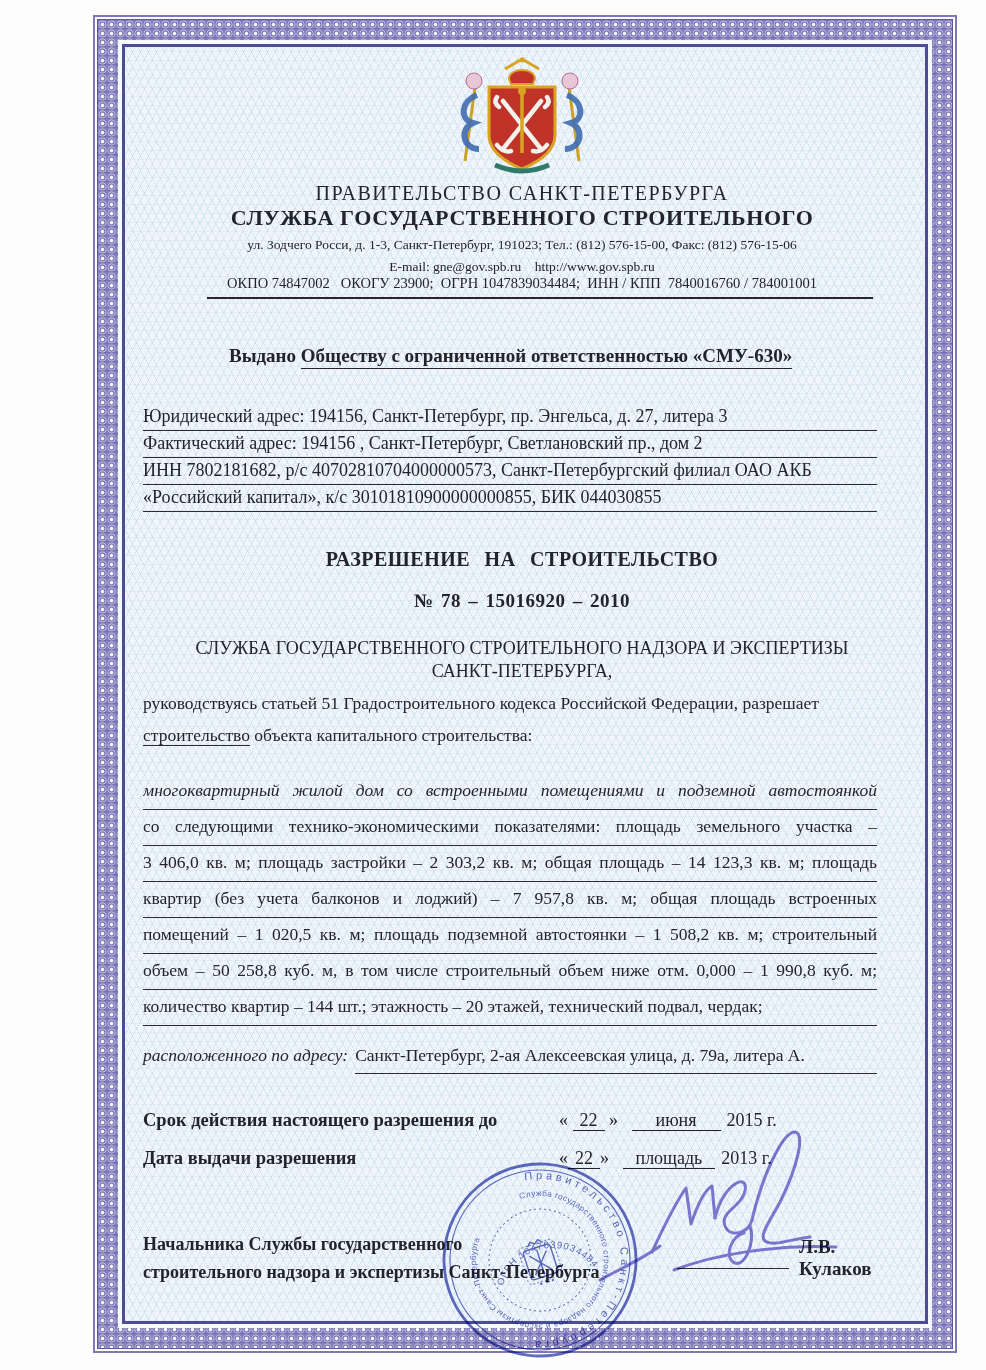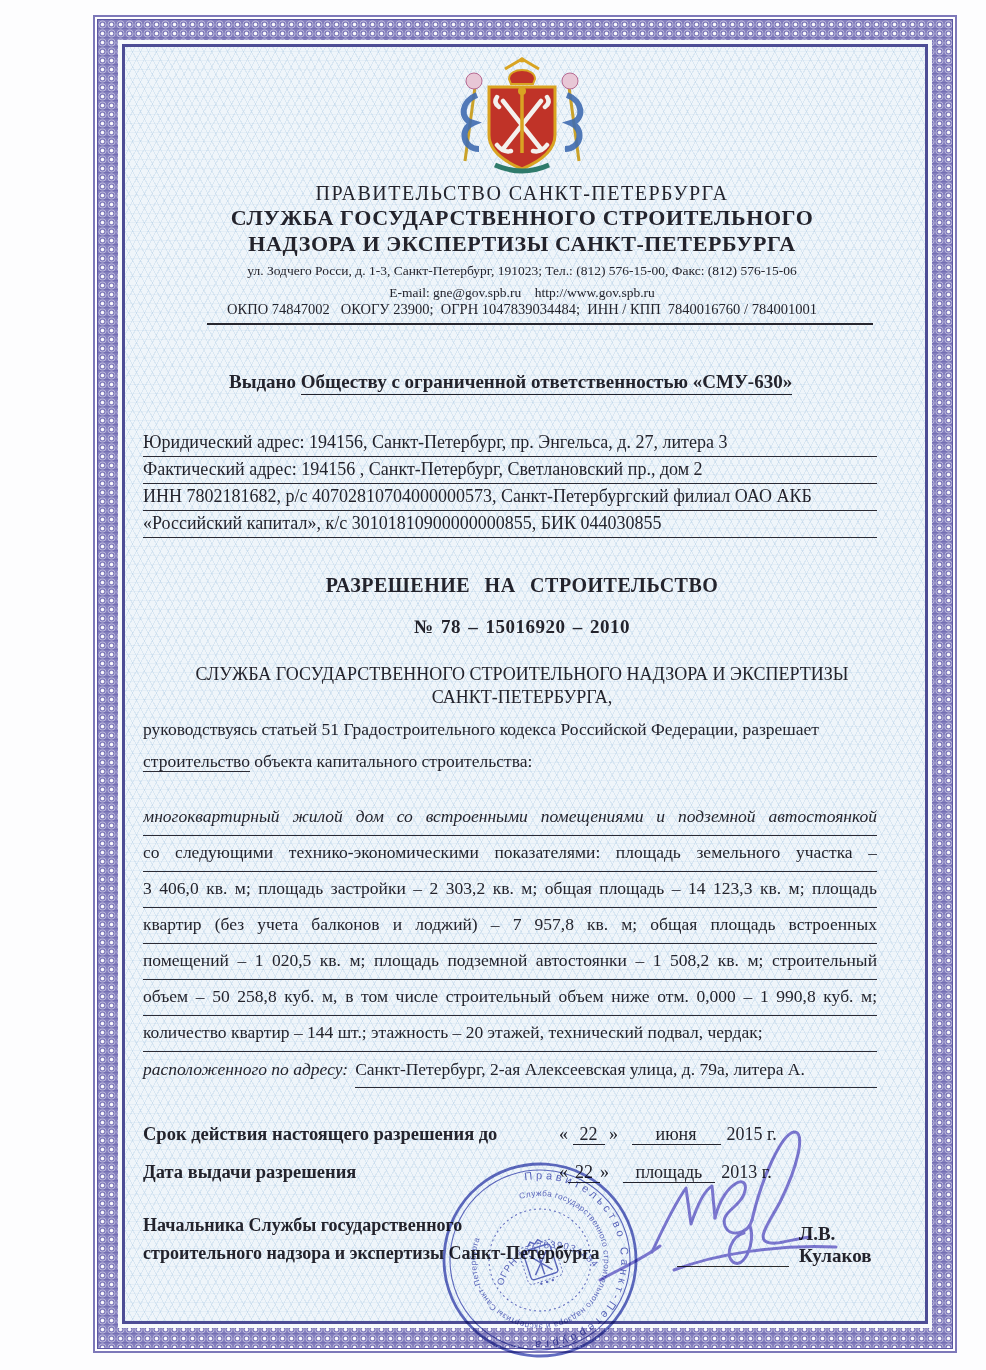--- a/index.html
+++ b/index.html
@@ -57,34 +57,34 @@
   .u-word{border-bottom:1.2px solid #2b2b35;}
   
   .object{margin-top:27px;}
   .oline{
     position:relative;height:35px;line-height:33px;font-size:17.5px;
     border-bottom:1.3px solid #2b2b35;margin-right:24px;
     text-align:justify;text-align-last:justify;white-space:nowrap;overflow:hidden;
   }
   .oline.italic{font-style:italic;}
   .oline.nojust{text-align:left;text-align-last:left;}
-  .oline-addr{display:flex;height:36px;line-height:34px;font-size:17.5px;margin-right:24px;}
+  .oline-addr{display:flex;height:36px;line-height:34px;font-size:17.5px;margin-right:24px;margin-top:12px;}
   .oline-addr .lbl{font-style:italic;padding-right:7px;}
   .oline-addr .val{flex:1;border-bottom:1.3px solid #2b2b35;white-space:nowrap;}
   
   .drow{display:flex;align-items:center;margin-top:36px;font-size:18.5px;}
   .drow .dlabel{font-weight:bold;width:416px;flex:0 0 416px;}
   .drow.second{margin-top:17px;}
   .fld{font-size:18px;}
   .fld-day{border-bottom:1.3px solid #23232d;padding:0 7px;}
   .fld-month{border-bottom:1.3px solid #23232d;padding:0 24px;}
   .fld-month.narrow{padding:0 13px;}
   .fld-year{padding-left:6px;}
   
-  .sigrow{display:flex;align-items:flex-end;margin-top:28px;}
+  .sigrow{display:flex;align-items:center;margin-top:61px;}
   .sig-left{width:534px;flex:0 0 534px;font-size:18px;font-weight:bold;line-height:28px;}
   .sig-line{width:112px;flex:0 0 112px;border-bottom:1.6px solid #2a2a2a;height:20px;margin-right:10px;}
   .sig-name{font-size:19px;font-weight:bold;padding-bottom:0px;}
   
   .stamp{position:absolute;left:440px;top:1160px;mix-blend-mode:multiply;opacity:.88;}
   .stamp text{fill:#4c57b8;font-family:"Liberation Sans",sans-serif;}
   .stamp .ink{stroke:#4c57b8;}
   .signature{position:absolute;left:592px;top:1118px;mix-blend-mode:multiply;opacity:.92;}
 </style>
 </head>
@@ -129,21 +129,20 @@
             <g stroke="#d9a422" stroke-width="3.5" fill="none">
               <path d="M75,34 L75,96"></path>
             </g>
             <circle cx="75" cy="34" r="4" fill="#d9a422"></circle>
 
             <path d="M48,108 q27,12 54,0" stroke="#2f7b6b" stroke-width="5" fill="none"></path>
           </svg>
 
           <div class="gov-line">ПРАВИТЕЛЬСТВО САНКТ-ПЕТЕРБУРГА</div>
           <div class="org-name">СЛУЖБА ГОСУДАРСТВЕННОГО СТРОИТЕЛЬНОГО</div>
-          <div class="org-name">НАДЗОРА И ЭКСПЕРТИЗЫ САНКТ-ПЕТЕРБУРГА</div>
           <div class="org-addr">ул. Зодчего Росси, д. 1-3, Санкт-Петербург, 191023; Тел.: (812) 576-15-00, Факс: (812) 576-15-06</div>
           <div class="org-addr">E-mail: gne@gov.spb.ru    http://www.gov.spb.ru</div>
           <div class="org-codes">ОКПО 74847002   ОКОГУ 23900;  ОГРН 1047839034484;  ИНН / КПП  7840016760 / 784001001</div>
           <div class="rule"></div>
 
           <div class="issued">
             <span>Выдано</span>
             <span class="uval">Обществу с ограниченной ответственностью «СМУ-630»</span>
           </div>
 

